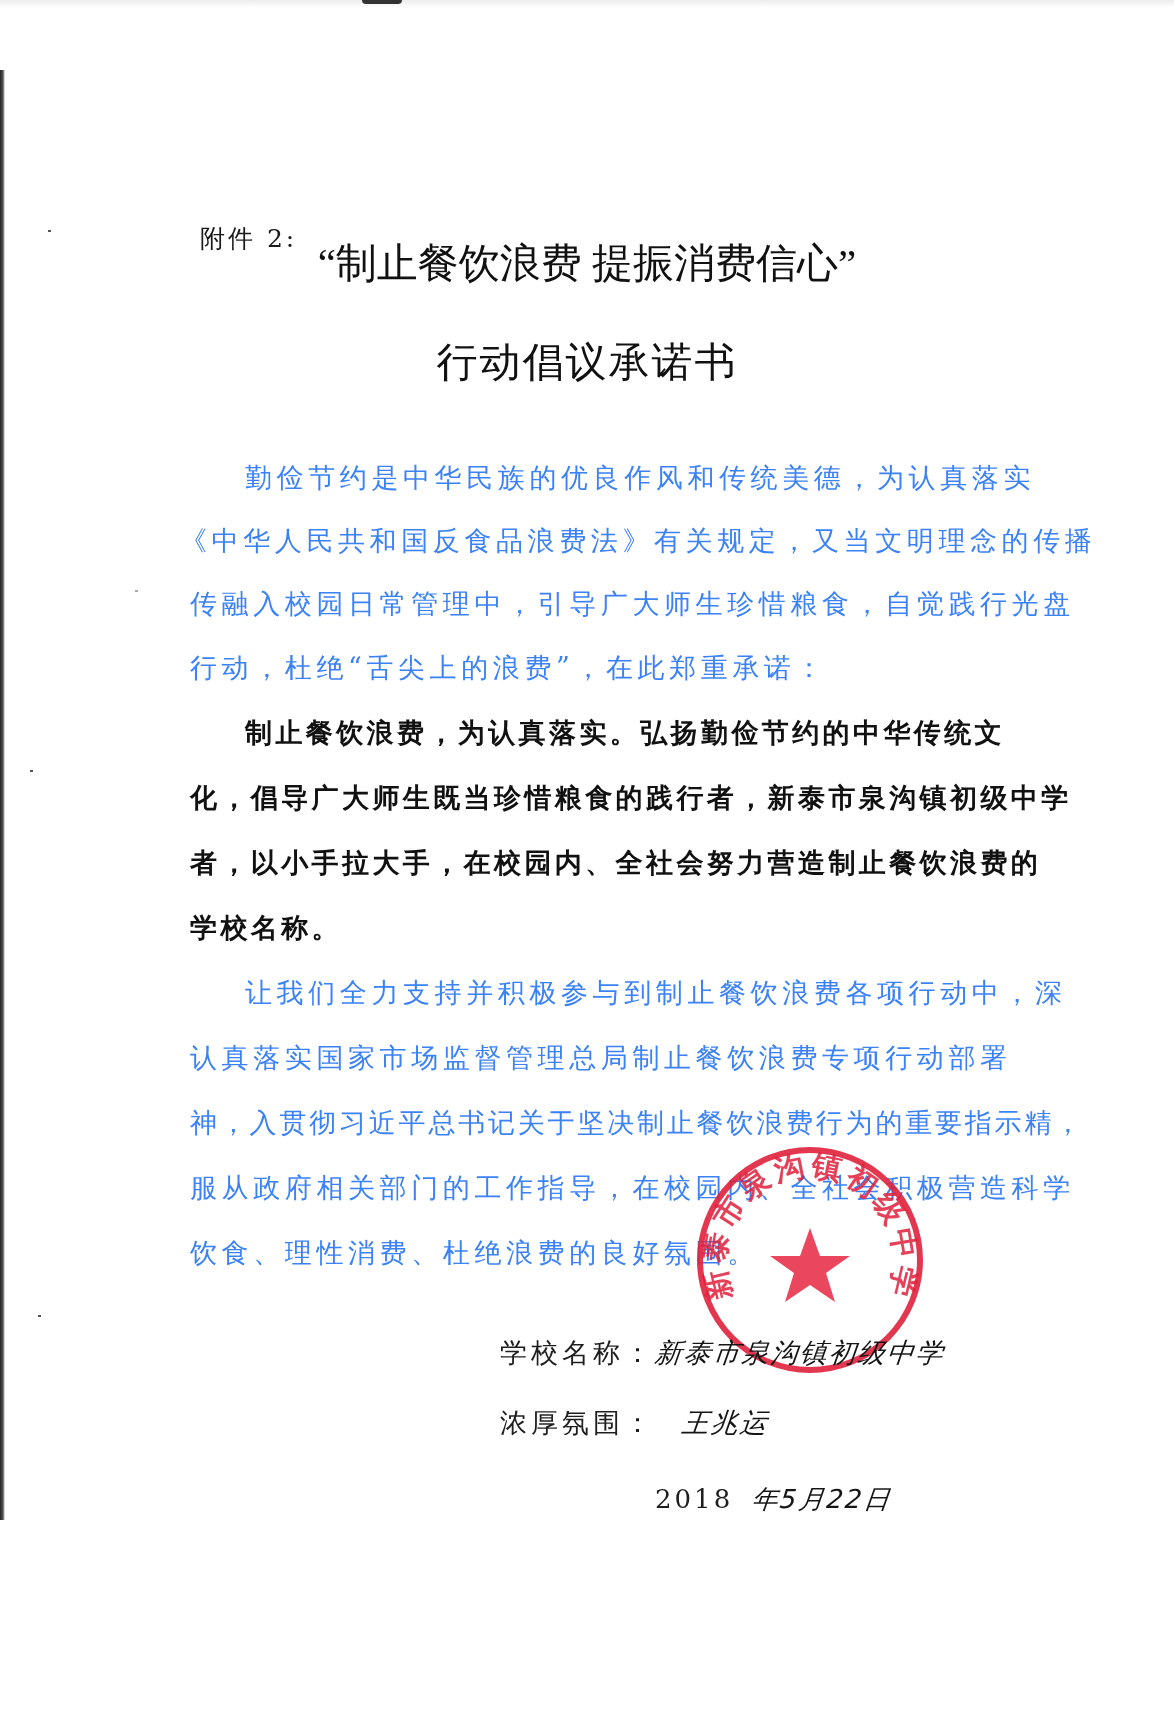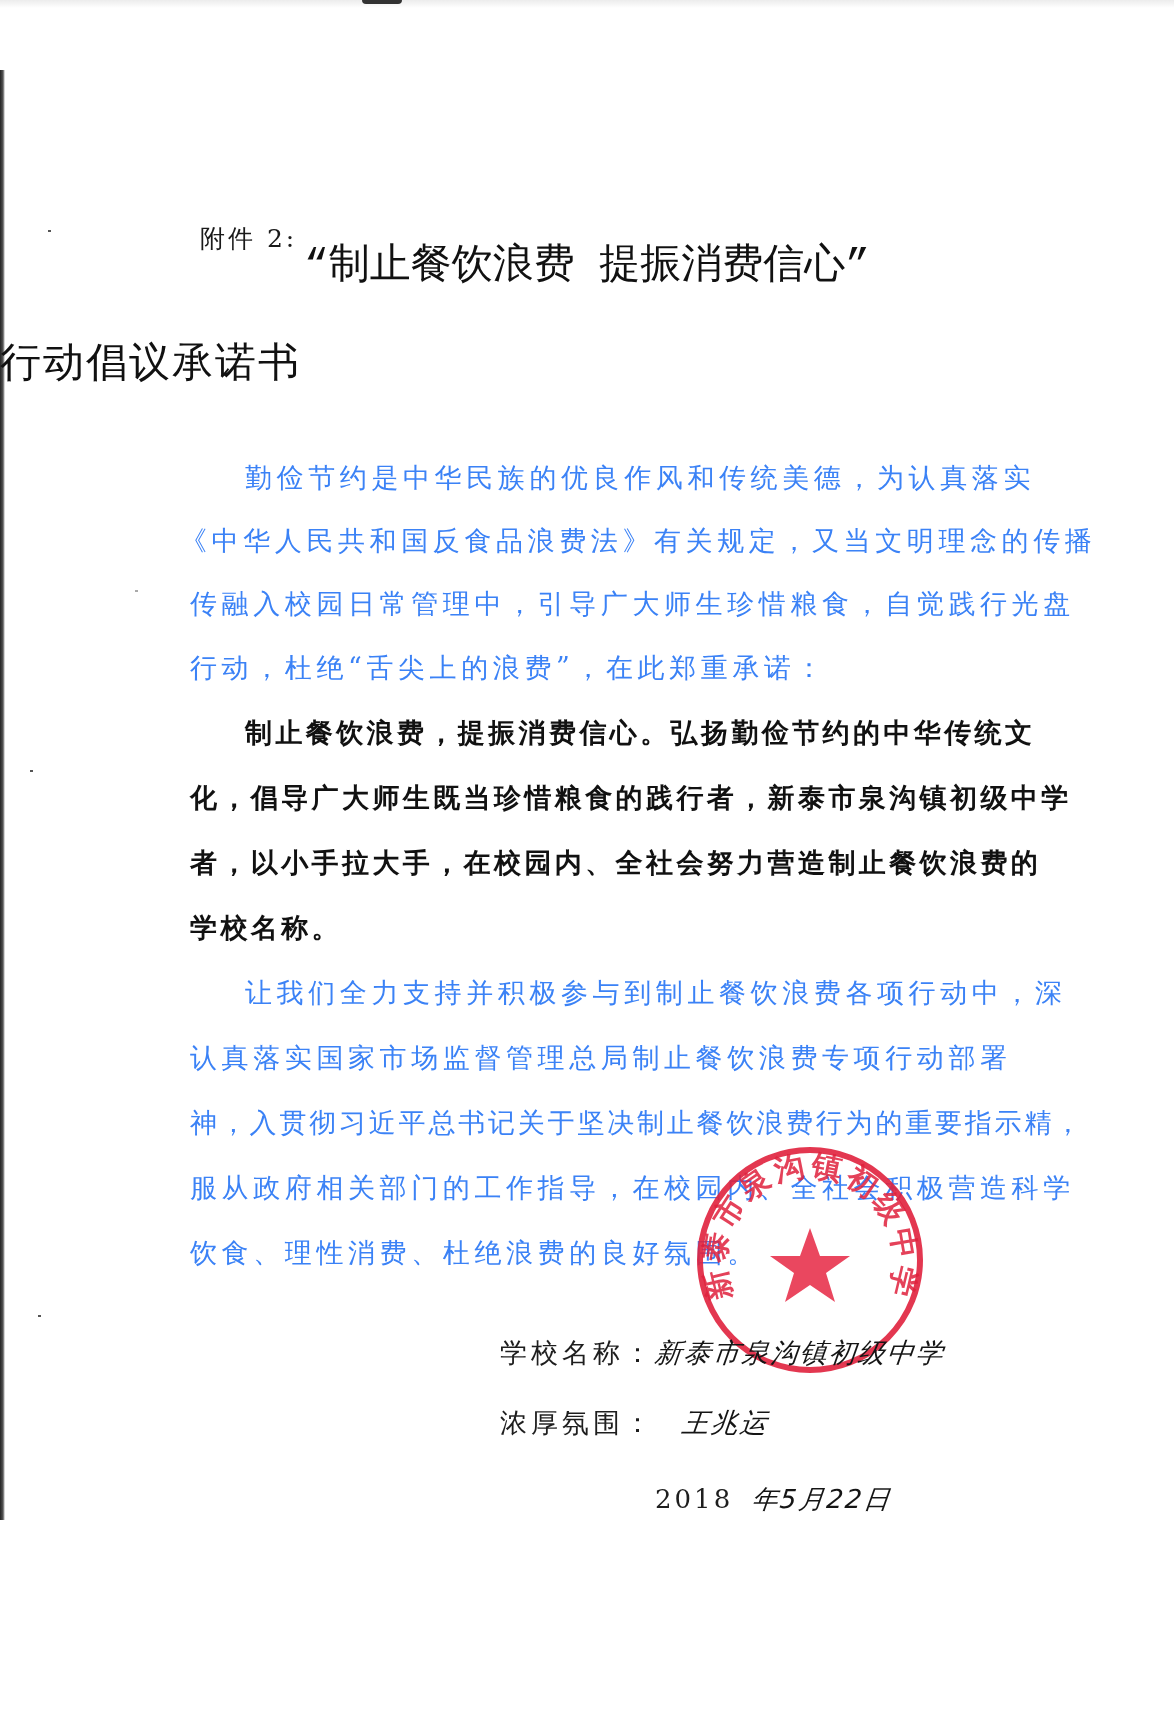--- a/index.html
+++ b/index.html
@@ -21,25 +21,25 @@
     background: #333; border-radius: 0 0 6px 6px;
   }
   .annex {
     position: absolute; left: 200px; top: 190px;
     font-size: 25px; letter-spacing: 3px;
     font-family: "DejaVu Serif", serif;
     margin-top: 32px;
   }
   .title-1 {
     position: absolute; left: 0; width: 1174px; top: 236px; text-align: center;
-    font-family: Liberation Mono, monospace;
+    font-family: Liberation Serif, serif;
     font-size: 41px; letter-spacing: 0px; color: #111;
   }
   .title-2 {
-    position: absolute; left: 0; width: 1174px; top: 335px; 
+    position: absolute; left: 0; width: 1174px; top: 335px; text-align: center;
     font-family: "DejaVu Sans", "Liberation Sans", sans-serif;
     font-size: 41px; letter-spacing: 2px; color: #111;
   }
   .body-line {
     position: absolute; left: 190px; width: 790px;
     font-size: 27px; letter-spacing: 4.6px; white-space: nowrap;
     font-family: "DejaVu Serif", "Liberation Serif", serif;
     color: #3b82f6;
   }
   .body-line.indent { left: 245px; }
@@ -72,21 +72,21 @@
 <div class="annex">附件  2:</div>
 
 <div class="title-1">“制止餐饮浪费  提振消费信心”</div>
 <div class="title-2">行动倡议承诺书</div>
 
 <div class="body-line indent" style="top:460px">勤俭节约是中华民族的优良作风和传统美德，为认真落实</div>
 <div class="body-line" style="top:523px;left:180px">《中华人民共和国反食品浪费法》有关规定，又当文明理念的传播</div>
 <div class="body-line" style="top:586px">传融入校园日常管理中，引导广大师生珍惜粮食，自觉践行光盘</div>
 <div class="body-line" style="top:650px">行动，杜绝“舌尖上的浪费”，在此郑重承诺：</div>
 
-<div class="body-line indent bold" style="top:715px">制止餐饮浪费，提振消费信心。弘扬勤俭节约的中华传统文</div>
+<div class="body-line indent bold" style="top:715px">制止餐饮浪费，为认真落实。弘扬勤俭节约的中华传统文</div>
 <div class="body-line bold" style="top:780px">化，倡导广大师生既当珍惜粮食的践行者，新泰市泉沟镇初级中学</div>
 <div class="body-line bold" style="top:845px">者，以小手拉大手，在校园内、全社会努力营造制止餐饮浪费的</div>
 <div class="body-line bold" style="top:910px">学校名称。</div>
 
 <div class="body-line indent" style="top:975px">让我们全力支持并积极参与到制止餐饮浪费各项行动中，深</div>
 <div class="body-line" style="top:1040px">认真落实国家市场监督管理总局制止餐饮浪费专项行动部署</div>
 <div class="body-line" style="top:1105px;letter-spacing:2.8px">神，入贯彻习近平总书记关于坚决制止餐饮浪费行为的重要指示精，</div>
 <div class="body-line" style="top:1170px">服从政府相关部门的工作指导，在校园内、全社会积极营造科学</div>
 <div class="body-line" style="top:1235px">饮食、理性消费、杜绝浪费的良好氛围。</div>
 

